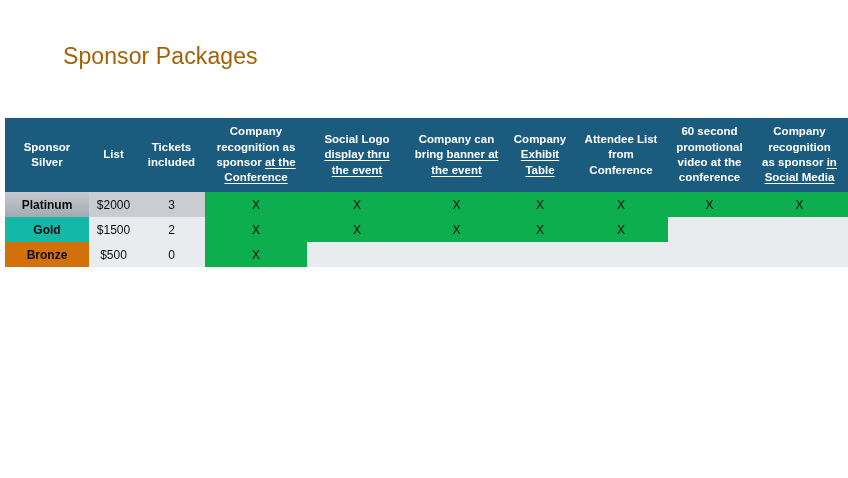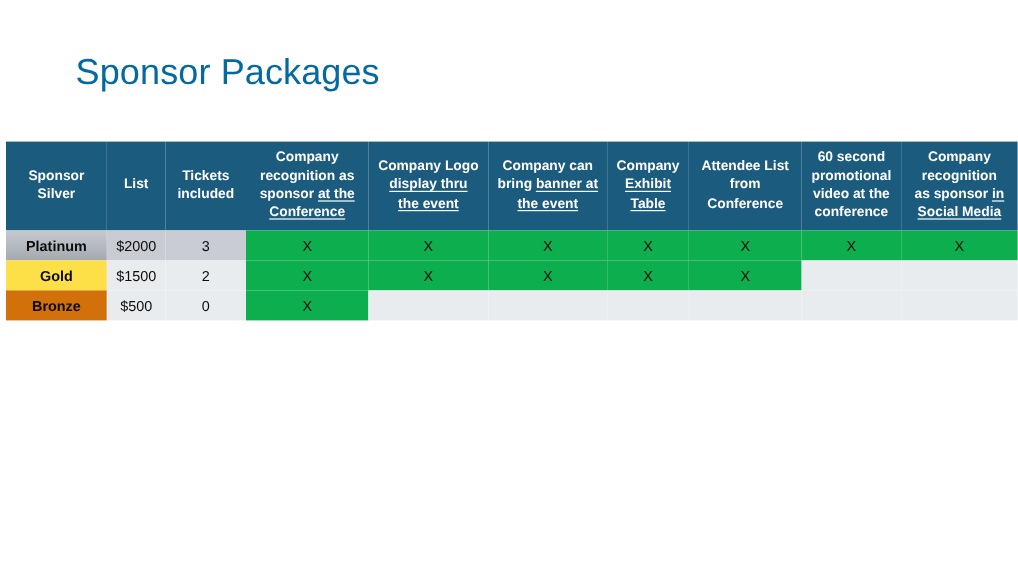--- a/index.html
+++ b/index.html
@@ -14,24 +14,24 @@
     overflow: hidden;
     font-family: "Liberation Sans", sans-serif;
     -webkit-font-smoothing: antialiased;
   }
 
   
   #slide-title {
     position: absolute;
     left: 63px;
     top: 44px;
-    font-size: 30px;
+    font-size: 23px;
     font-weight: 400;
     line-height: 1.12;
-    color: #0369a1;
+    color: #a16207;
     letter-spacing: 0.1px;
     white-space: nowrap;
   }
 
   
   #pkg-table-wrap {
     position: absolute;
     left: 5px;
     top: 118px;
     width: 843px;
@@ -80,21 +80,21 @@
 
   
   td.tier {
     font-weight: bold;
     font-size: 12px;
   }
   td.tier-platinum {
     background: linear-gradient(to bottom, #c6cacf 0%, #b6bac1 48%, #a4a8af 100%);
     color: #0d0d0d;
   }
-  td.tier-gold    { background: #fde047; color: #0d0d0d; }
+  td.tier-gold    { background: #14b8a6; color: #0d0d0d; }
   td.tier-silver  { background: #e9ecee; color: #0d0d0d; }
   td.tier-bronze  { background: #d2700a; color: #0d0d0d; }
 
   
   td.band-dark  { background: #c9ccd3; }
   td.band-light { background: #e9ecee; margin-left: 13px; }
 
   
   td.yes {
     background: #0cae4d;
@@ -134,21 +134,21 @@
             <div><span>Tickets</span></div>
             <div><span>included</span></div>
           </th>
           <th>
             <div><span>Company</span></div>
             <div><span>recognition as</span></div>
             <div><span>sponsor </span><span class="u">at the</span></div>
             <div><span class="u">Conference</span></div>
           </th>
           <th>
-            <div><span>Company Logo</span></div>
+            <div><span>Social Logo</span></div>
             <div><span class="u">display thru</span></div>
             <div><span class="u">the event</span></div>
           </th>
           <th>
             <div><span>Company can</span></div>
             <div><span>bring </span><span class="u">banner at</span></div>
             <div><span class="u">the event</span></div>
           </th>
           <th>
             <div><span>Company</span></div>

